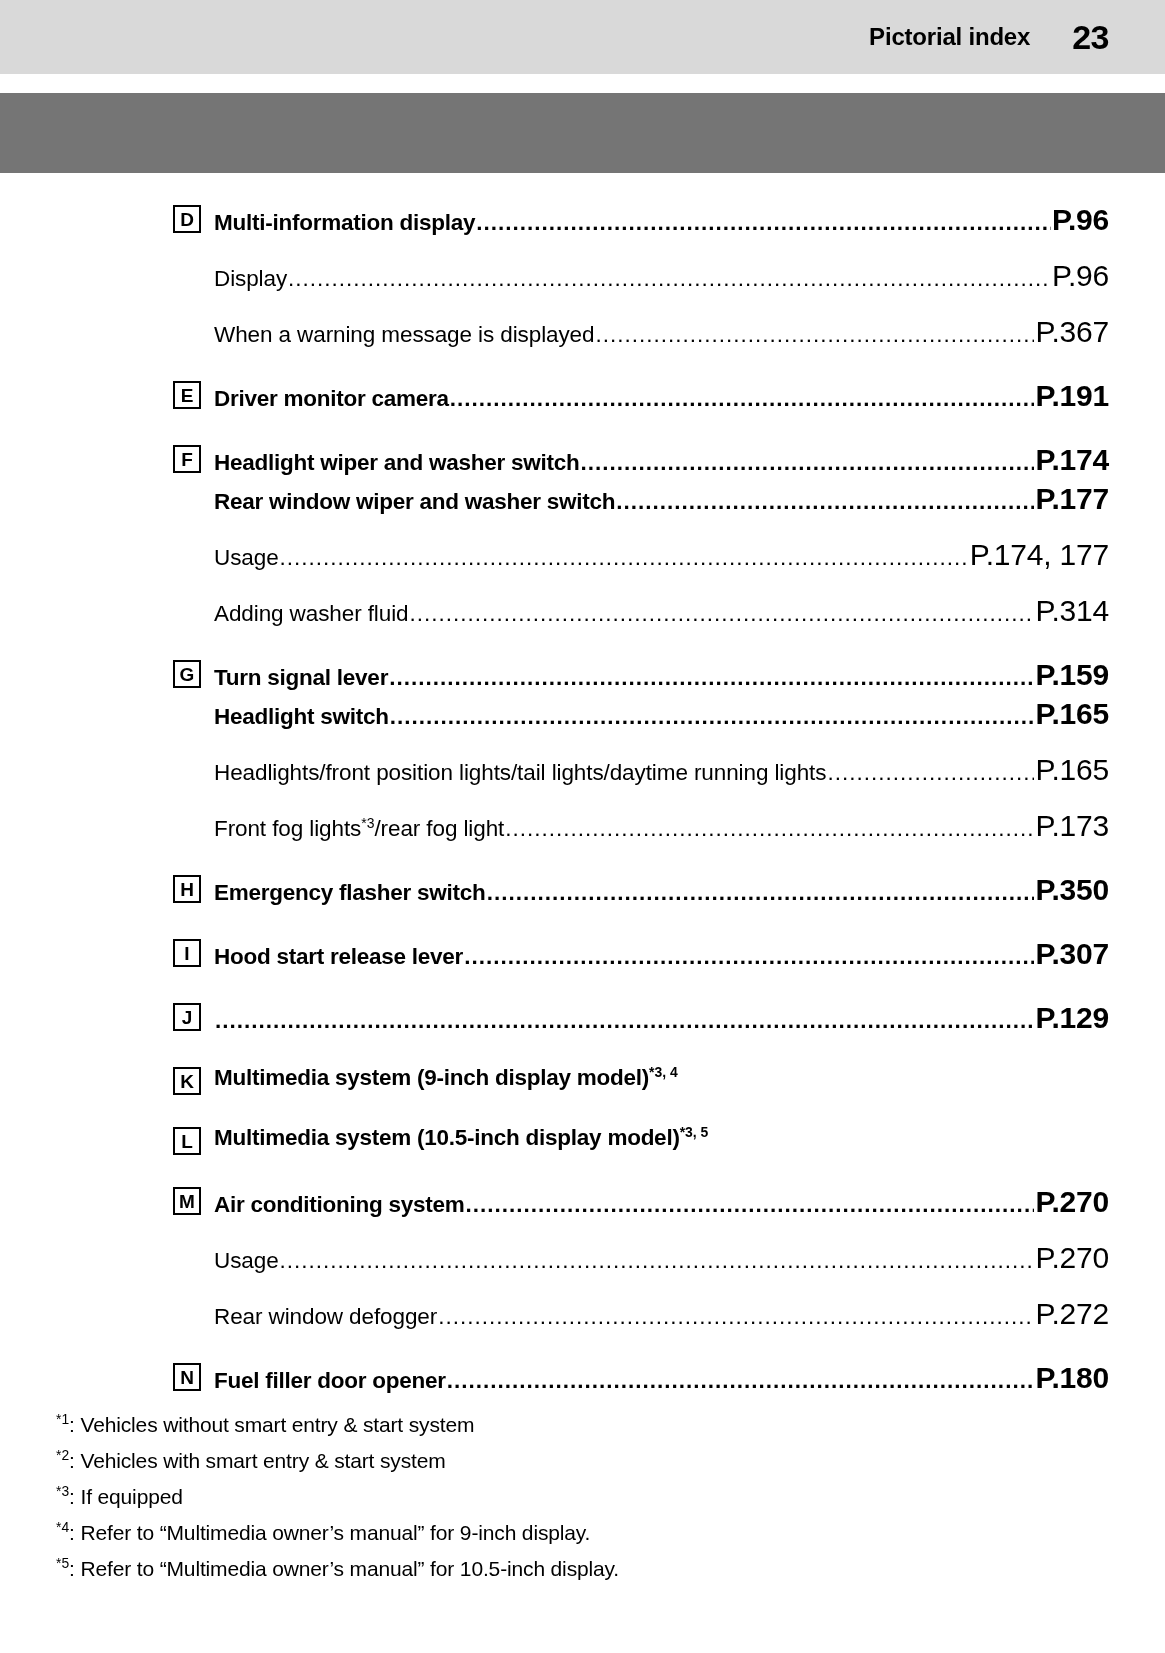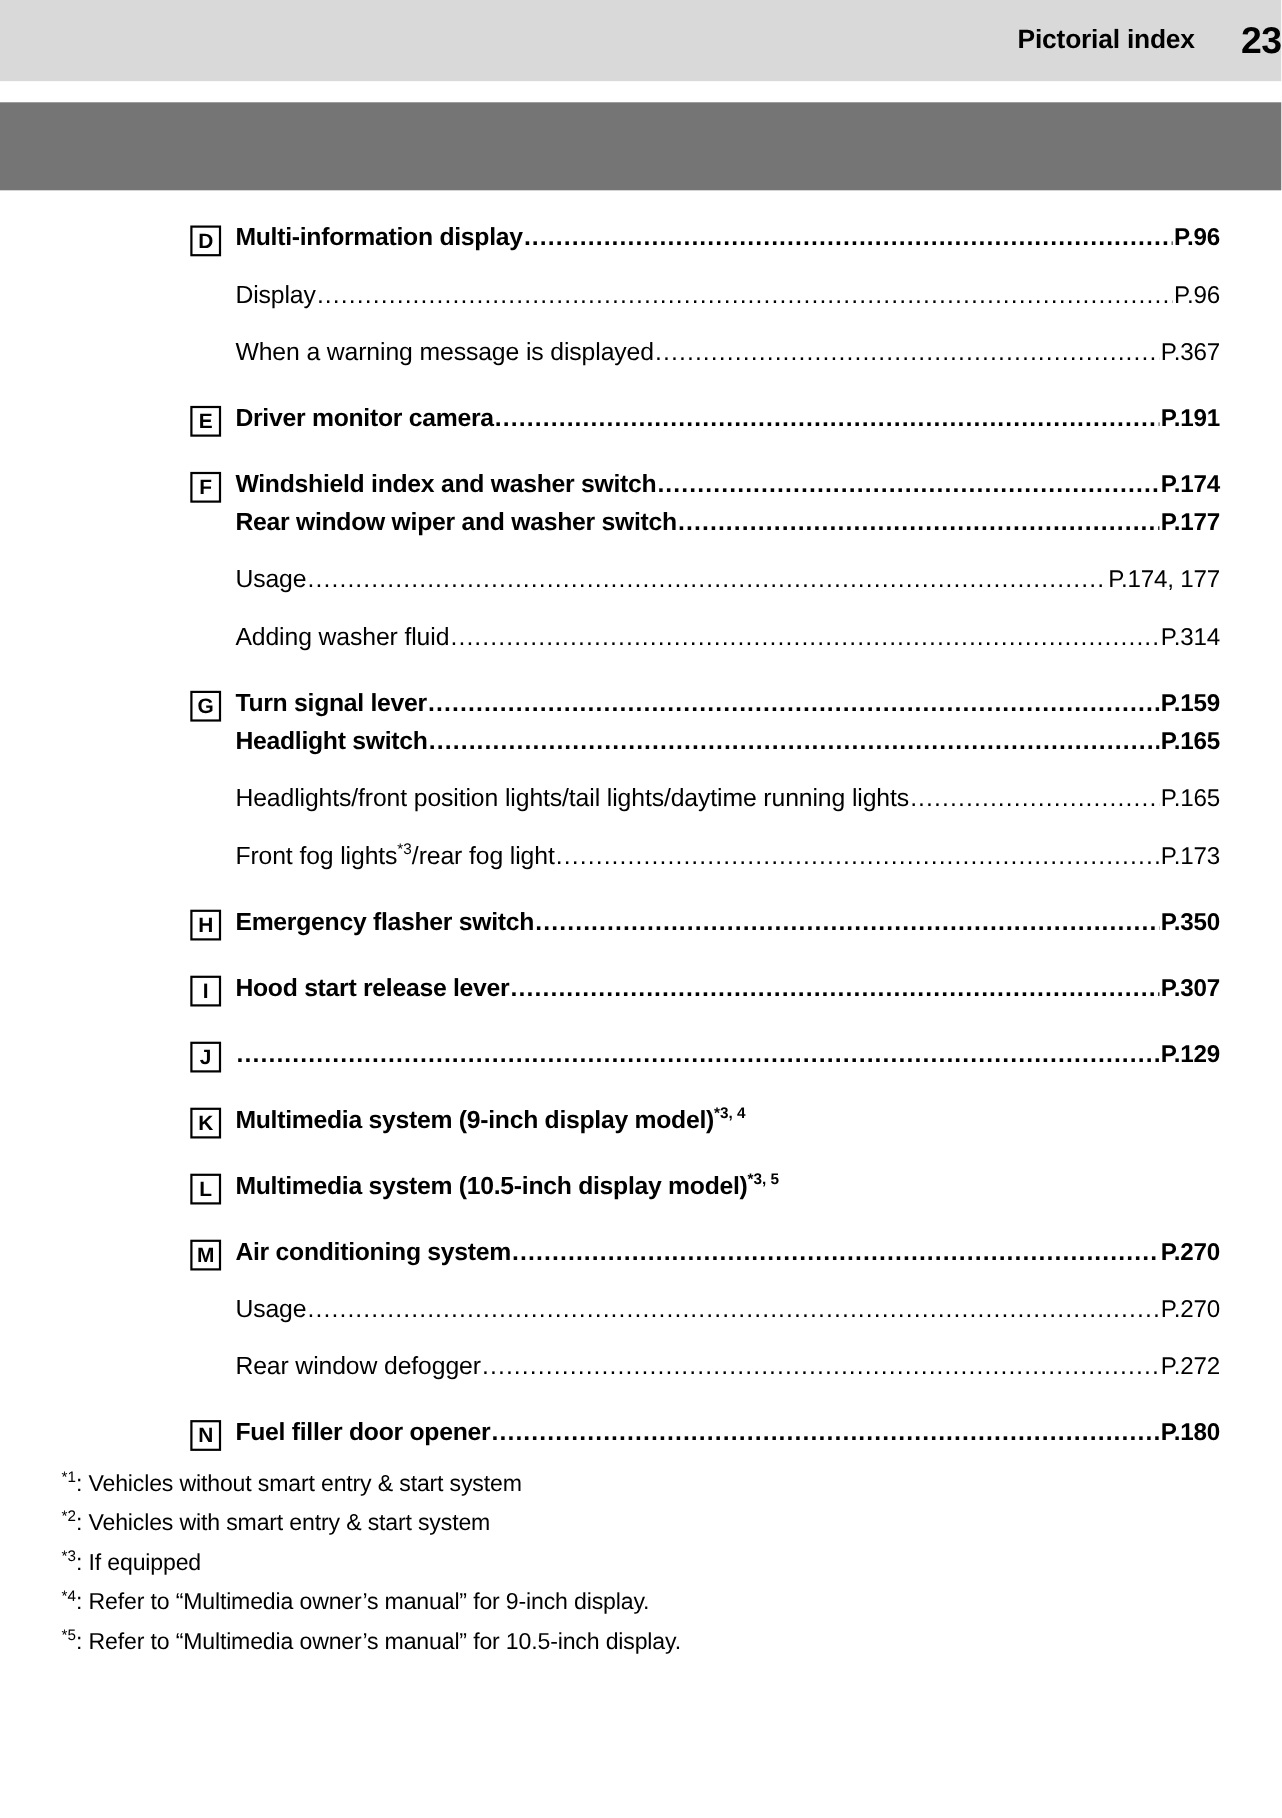--- a/index.html
+++ b/index.html
@@ -15,20 +15,21 @@
     overflow: hidden;
   }
 
   
   .page-header {
     height: 74px;
     background: #d9d9d9;
     display: flex;
     align-items: center;
     justify-content: flex-end;
+    padding-right: 56px;
   }
   .header-title {
     font-size: 24px;
     font-weight: bold;
     letter-spacing: -0.2px;
     margin-right: 42px;
   }
   .header-pagenum {
     font-size: 34px;
     font-weight: bold;
@@ -94,21 +95,21 @@
     white-space: nowrap;
     font-size: 22.5px;
     letter-spacing: 1.0px;
     margin: 0 1px;
     min-width: 8px;
   }
   .leader.bold { font-weight: bold; }
 
   .pagenum {
     white-space: nowrap;
-    font-size: 22px;
+    font-size: 30px;
     text-align: center;
   }
   .pagenum.bold { font-weight: bold; letter-spacing: -0.2px; }
   .pagenum.plain { font-weight: normal; letter-spacing: -0.2px; }
 
   sup {
     font-size: 0.62em;
     vertical-align: super;
     line-height: 0;
     letter-spacing: 0;
@@ -184,21 +185,21 @@
         <span class="label bold">Driver monitor camera</span>
         <span class="leader bold">........................................................................................................................</span>
         <span class="pagenum bold">P.191</span>
       </div>
     </div>
     <div class="entry gap-lg">
       <div class="badge-col">
         <div class="badge">F</div>
       </div>
       <div class="line">
-        <span class="label bold">Windshield index and washer switch</span>
+        <span class="label bold">Headlight wiper and washer switch</span>
         <span class="leader bold">........................................................................................................................</span>
         <span class="pagenum bold">P.174</span>
       </div>
     </div>
     <div class="entry gap-xs">
       <div class="badge-col">
         <div class="badge-spacer"></div>
       </div>
       <div class="line">
         <span class="label bold">Rear window wiper and washer switch</span>

